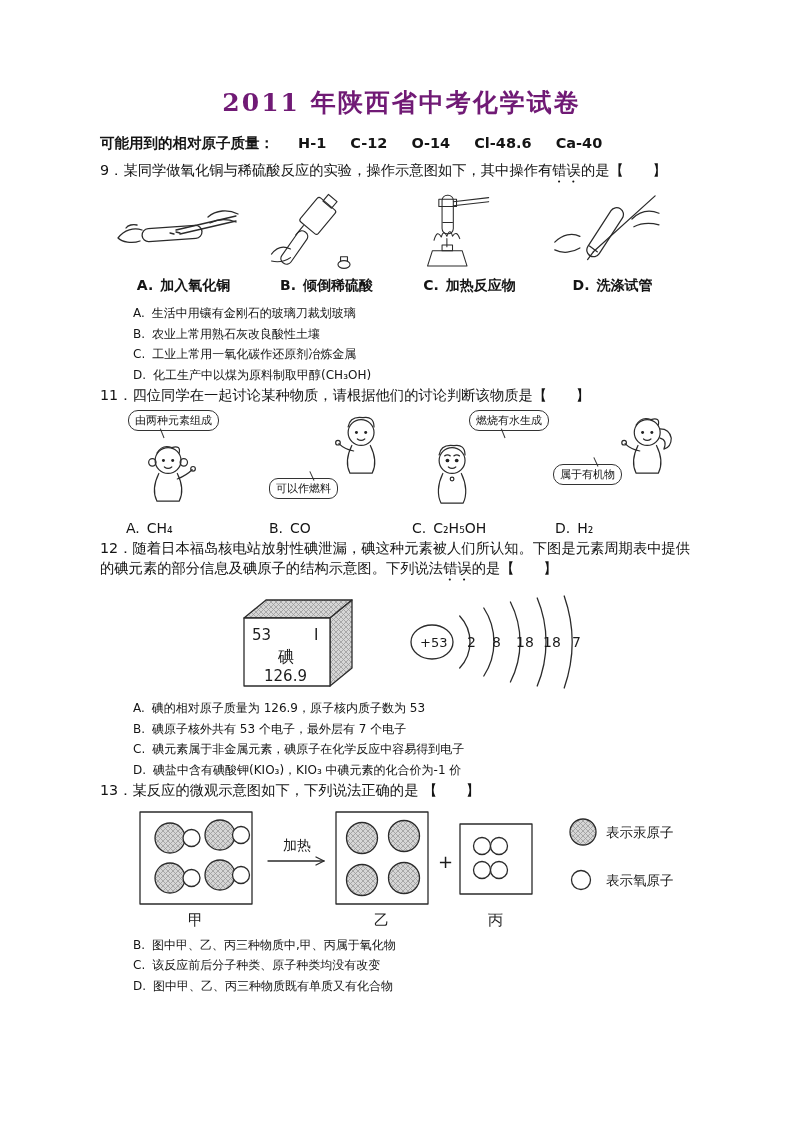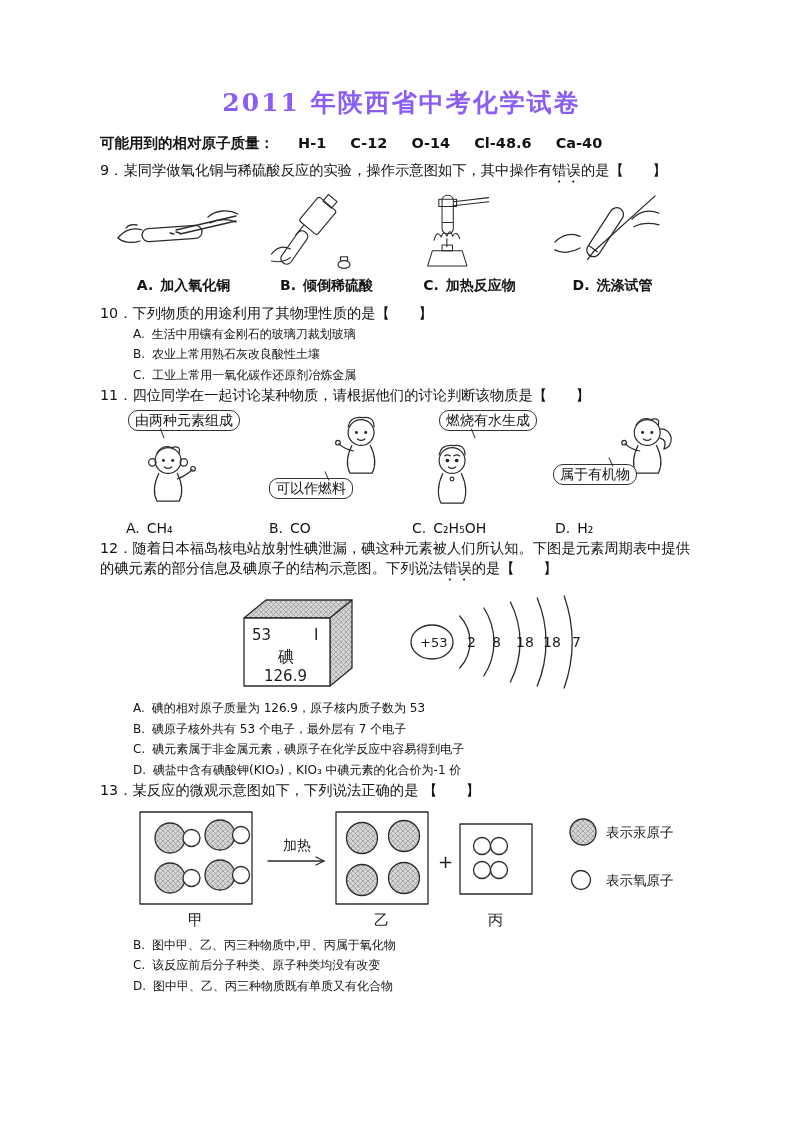--- a/index.html
+++ b/index.html
@@ -1,21 +1,21 @@
 <!DOCTYPE html>
 <html><head>
 <meta charset="utf-8">
 <style>
   html,body { margin:0; padding:0; background:#fff; }
   body { width:793px; height:1122px; font-family:"DejaVu Sans", sans-serif; color:#141414; }
   .page { position:relative; width:793px; height:1122px; background:#fff; overflow:hidden; }
   .content { padding:86px 90px 0 100px; width:603px; }
 
   .title { margin:0 0 15px 0; text-align:center; font-family:"DejaVu Serif", serif;
-           font-weight:800; font-size:25px; letter-spacing:2px; color:#8b5cf6; }
+           font-weight:800; font-size:25px; letter-spacing:2px; color:#701a75; }
 
   .masses { font-weight:bold; font-size:14.5px; margin:0 0 7px 0; }
   .masses .val { margin-left:24px; }
   .masses .val:first-of-type { margin-left:8px; }
 
   .stem { font-size:14.3px; line-height:20.5px; margin:0; }
   .opt-line { font-size:12px; line-height:20.5px; padding-left:33px; }
   .opt-label { margin-right:7px; }
   .emph { -webkit-text-emphasis:dot; -webkit-text-emphasis-position:under;
           text-emphasis:dot; text-emphasis-position:under right; }
@@ -25,21 +25,21 @@
 
   
   .q9-row { display:flex; margin:6px 0 8px 12px;font-weight:bold; }
   .q9-cell { width:143px; text-align:center; }
   .q9-cell .caption { font-size:14px; margin-top:3px; }
 
   
   .q11-row { display:flex; margin:4px 0 2px 24px; height:126px; }
   .q11-cell { position:relative; width:143px; height:126px; }
   .bubble { position:absolute; border:1.3px solid #333; border-radius:10px; background:#fff;
-            font-size:14px; line-height:13px; padding:3px 6px; white-space:nowrap; z-index:2; }
+            font-size:11px; line-height:13px; padding:3px 6px; white-space:nowrap; z-index:2; }
   .tail-bl::after { content:""; position:absolute; left:24px; bottom:-10px; width:9px; height:10px;
                     border-right:1.3px solid #333; transform:rotate(-22deg); }
   .tail-tr::after { content:""; position:absolute; right:16px; top:-10px; width:9px; height:10px;
                     border-left:1.3px solid #333; transform:rotate(-25deg); }
   .q11-caption { position:absolute; left:2px; bottom:0; font-size:14px; white-space:nowrap; }
 
   
   .q12-fig { display:flex; align-items:center; margin:8px 0 6px 126px; }
   .q12-fig .atom-wrap { margin-left:28px; }
 
@@ -126,24 +126,24 @@
             <path d="M116,4 L52,62"></path>
             <path d="M52,62 l-6,8 M48,56 l8,6"></path>
             <path d="M12,52 C20,44 30,42 38,46 M12,60 C20,64 30,63 38,58"></path>
             <path d="M92,28 C100,20 110,18 120,22 M94,36 C102,32 112,32 120,34"></path>
           </g>
         </svg>
         <div class="caption"><span class="opt-label">D.</span><span>洗涤试管</span></div>
       </div>
     </div>
 
-    <div class="stem">10．下列物质的用途利用了其物理性质的是【　　】</div>
     <div class="opt-line"><span class="opt-label">A.</span><span>生活中用镶有金刚石的玻璃刀裁划玻璃</span></div>
     <div class="opt-line"><span class="opt-label">B.</span><span>农业上常用熟石灰改良酸性土壤</span></div>
     <div class="opt-line"><span class="opt-label">C.</span><span>工业上常用一氧化碳作还原剂冶炼金属</span></div>
+    <div class="opt-line"><span class="opt-label">D.</span><span>化工生产中以煤为原料制取甲醇(CH₃OH)</span></div>
 
     <div class="stem">11．四位同学在一起讨论某种物质，请根据他们的讨论判断该物质是【　　】</div>
 
     <div class="q11-row">
       <div class="q11-cell">
         <div class="bubble tail-bl" style="left:4px; top:0;">由两种元素组成</div>
         <svg width="66" height="74" viewBox="0 0 70 80" style="position:absolute; left:12px; top:32px;">
           <g class="sk">
             <circle cx="34" cy="20" r="14"></circle>
             <path d="M22,12 Q28,2 38,6 Q48,3 46,12"></path>
@@ -169,21 +169,21 @@
             <path d="M30,27 Q34,30 38,27"></path>
             <path d="M24,34 C18,46 18,56 22,64 M44,34 C50,46 50,56 46,64 M22,64 L46,64"></path>
             <path d="M26,40 Q16,38 10,32"></path>
               <circle cx="9" cy="31" r="2.5"></circle>
           </g>
         </svg>
         <div class="bubble tail-tr" style="left:2px; top:68px;border-radius:9px;">可以作燃料</div>
         <div class="q11-caption"><span class="opt-label">B.</span><span>CO</span></div>
       </div>
       <div class="q11-cell">
-        <div class="bubble tail-bl" style="right:16px; top:0;">燃烧有水生成</div>
+        <div class="bubble tail-bl" style="right:4px; top:0;">燃烧有水生成</div>
         <svg width="66" height="74" viewBox="0 0 70 80" style="position:absolute; left:10px; top:32px;">
           <g class="sk">
             <circle cx="34" cy="20" r="14"></circle>
             <path d="M20,14 Q22,2 36,4 Q48,2 48,14"></path>
             <circle cx="29" cy="20" r="2" fill="#222" stroke="none"></circle>
               <circle cx="39" cy="20" r="2" fill="#222" stroke="none"></circle>
             <path d="M26,15 Q29,13 32,15 M36,15 Q39,13 42,15"></path>
             <path d="M30,27 Q34,30 38,27"></path>
             <path d="M24,34 C18,46 18,58 22,66 M44,34 C50,46 50,58 46,66 M22,66 L46,66"></path>
             <circle cx="34" cy="40" r="2"></circle>

